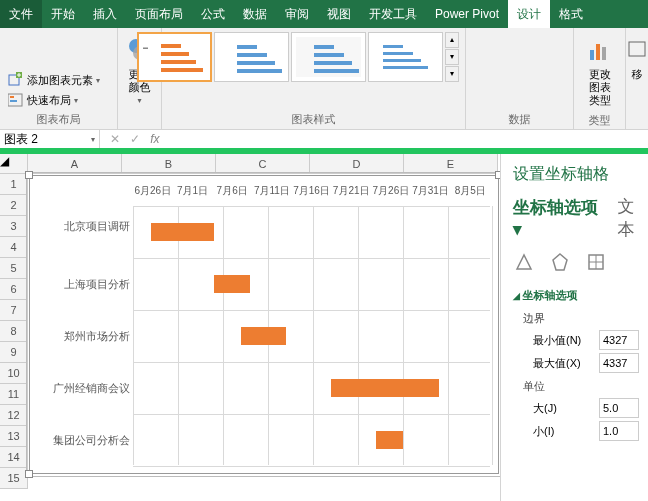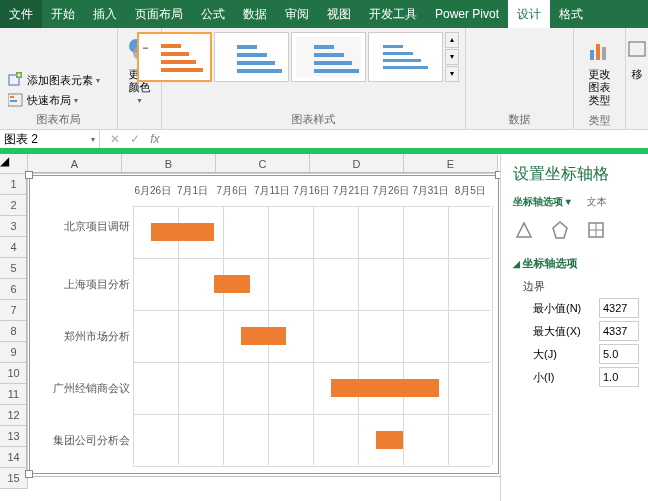--- a/index.html
+++ b/index.html
@@ -59,21 +59,21 @@
 .x-axis span { flex: 1; text-align: center; white-space: nowrap; }
 .plot-body { position: absolute; top: 22px; left: 0; right: 0; bottom: 0; }
 .y-cat { position: absolute; left: 0; width: 92px; font-size: 11px; color: #595959; text-align: right; transform: translateY(-50%); }
 .grid-line { position: absolute; top: 0; bottom: 0; width: 1px; background: #d9d9d9; }
 .h-line { position: absolute; left: 95px; right: 0; height: 1px; background: #d9d9d9; }
 .bar { position: absolute; height: 18px; background: #ed7d31; transform: translateY(-50%); }
 
 
 .right-pane { position: absolute; top: 154px; right: 0; width: 148px; bottom: 0; border-left: 1px solid #d4d4d4; background: #fff; padding: 10px 0 0 12px; overflow: hidden; }
 .pane-title { color: #217346; font-size: 16px; font-weight: 400; margin-bottom: 10px; white-space: nowrap; }
-.pane-tabs { display: flex; gap: 16px; font-size: 10px; color: #666; margin-bottom: 10px; align-items: center; }
+.pane-tabs { display: flex; gap: 16px; font-size: 17px; color: #666; margin-bottom: 10px; align-items: center; }
 .pane-tabs .sel { color: #217346; font-weight: bold; }
 .pane-icons { display: flex; gap: 14px; margin-bottom: 12px; }
 .pane-section-title { color: #217346; font-size: 11px; font-weight: bold; margin-bottom: 8px; }
 .pane-section-title::before { content: '◢ '; font-size: 9px; }
 .pane-sub { font-size: 11px; color: #444; margin: 6px 0 4px 10px; }
 .pane-field { display: flex; align-items: center; margin: 3px 0 3px 20px; gap: 6px; font-size: 11px; }
 .pane-field label { width: 60px; }
 .pane-field input { width: 40px; border: 1px solid #ccc; height: 20px; padding: 0 3px; font-size: 11px; }
 </style>
 </head>
@@ -188,21 +188,21 @@
     <div class="ribbon-group-label">图表样式</div>
   </div>
 
   <div class="ribbon-group" style="width:108px;">
     <div class="ribbon-group-body" style="justify-content:center;">
     </div>
     <div class="ribbon-group-label">数据</div>
   </div>
 
   <div class="ribbon-group" style="width:52px;">
-    <div class="ribbon-group-body" style="justify-content:center;">
+    <div class="ribbon-group-body" style="justify-content:flex-start;">
       <div class="ribbon-btn-large">
         <span class="icon-box-large">
           <svg width="28" height="28">
               <rect x="4" y="14" width="4" height="10" fill="#5b9bd5"></rect>
               <rect x="10" y="8" width="4" height="16" fill="#ed7d31"></rect>
               <rect x="16" y="11" width="4" height="13" fill="#a5a5a5"></rect>
             </svg>
         </span>
         <span>更改图表类型</span>
       </div>
@@ -344,20 +344,21 @@
   <div class="pane-section-title">坐标轴选项</div>
   <div class="pane-sub">边界</div>
   <div class="pane-field">
     <label><span>最小值(N)</span></label>
     <input value="4327" style="">
   </div>
   <div class="pane-field">
     <label><span>最大值(X)</span></label>
     <input value="4337" style="">
   </div>
+  <div class="pane-sub">单位</div>
   <div class="pane-field">
     <label><span>大(J)</span></label>
     <input value="5.0" style="">
   </div>
   <div class="pane-field">
     <label><span>小(I)</span></label>
     <input value="1.0" style="">
   </div>
 </div>
 

